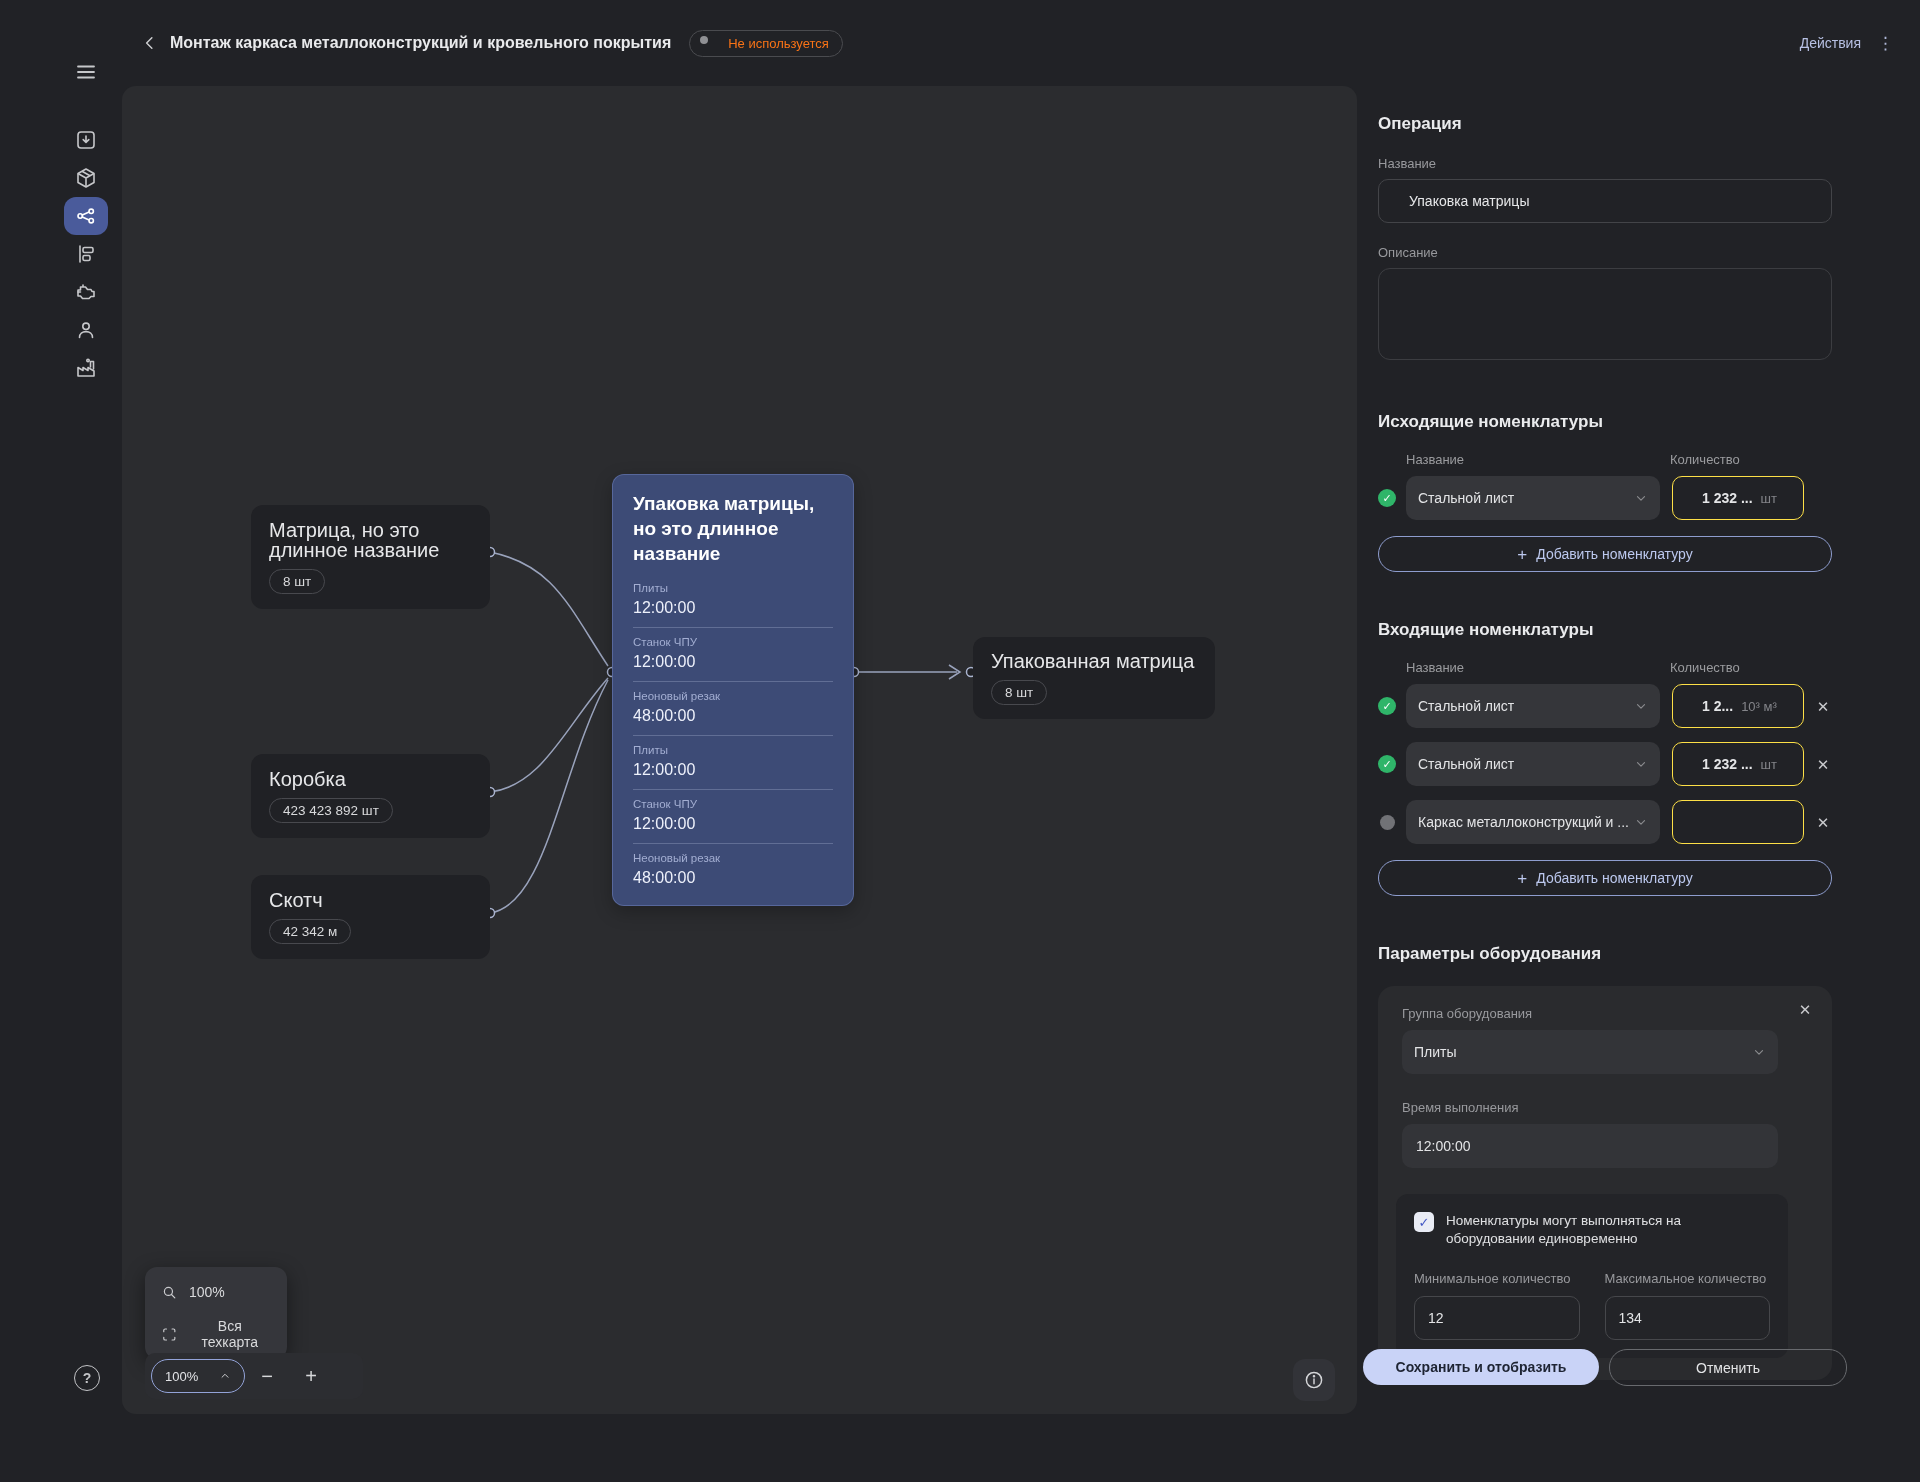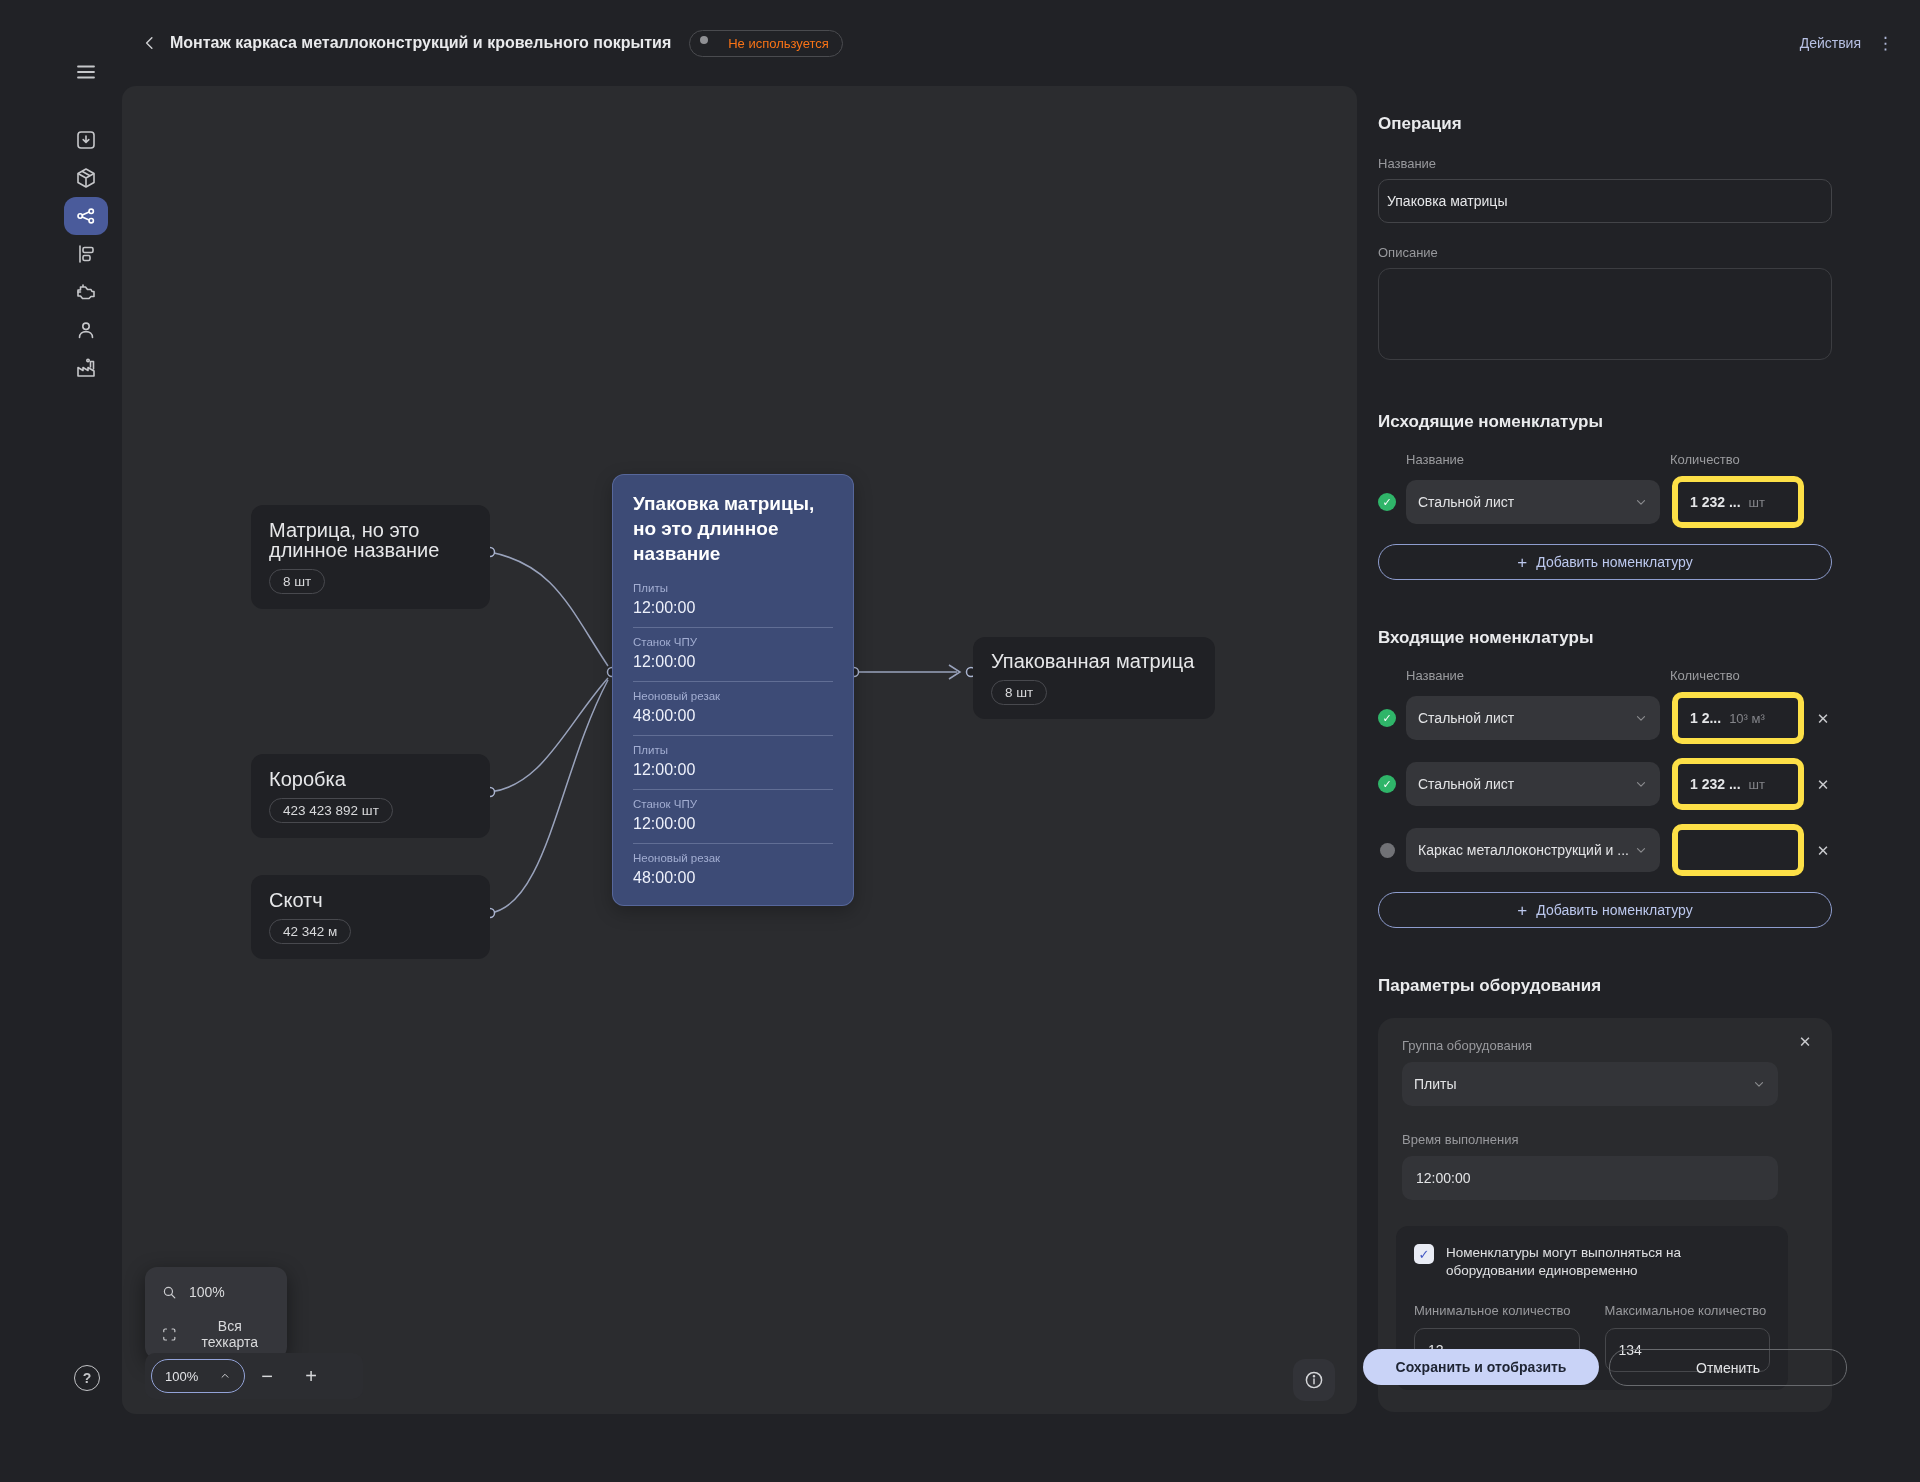--- a/index.html
+++ b/index.html
@@ -49,32 +49,32 @@
   .zp-item { height:42px; display:flex; align-items:center; gap:11px; padding:0 16px; font-size:14px; color:#d9dadc; cursor:pointer; background:none; border:none; font-family:inherit; }
   .zoom-toolbar { position:absolute; left:23px; top:1267px; width:218px; height:46px; background:#2c2d31; border-radius:10px; display:flex; align-items:center; padding:6px; }
   .zoom-pill { width:94px; height:34px; border:1.5px solid #93a3d8; border-radius:17px; background:none; cursor:pointer; display:flex; align-items:center; justify-content:space-between; padding:0 13px; color:#e2e3e6; font-size:13px; font-family:inherit; }
   .zt-btn { width:44px; height:34px; background:none; border:none; color:#d8d9db; font-size:20px; cursor:pointer; }
   .info-btn { position:absolute; left:1171px; top:1273px; width:42px; height:42px; border-radius:12px; background:#323338; border:none; cursor:pointer; display:flex; align-items:center; justify-content:center; }
 
   
   .panel { position:absolute; left:1357px; top:86px; right:0; bottom:0; padding:28px 88px 0 21px; }
   .panel h2 { font-size:17px; font-weight:700; color:#eaebed; }
   .flabel { display:block; font-size:13px; color:#98999d; }
-  .tinput { width:100%; height:44px; background:transparent; border:1px solid #434448; border-radius:10px; color:#e6e7e9; font-size:14px; font-family:inherit; padding:0 8px; }
+  .tinput { width:100%; height:44px; background:transparent; border:1px solid #434448; border-radius:10px; color:#e6e7e9; font-size:14px; font-family:inherit; padding:0 30px; }
   .tarea { width:100%; height:92px; background:transparent; border:1px solid #3c3d41; border-radius:12px; resize:none; color:#e6e7e9; font-family:inherit; font-size:14px; padding:10px 15px; }
   .cols { position:relative; height:16px; font-size:13px; color:#9a9b9e; }
   .cols .c1 { position:absolute; left:28px; } .cols .c2 { position:absolute; left:292px; }
   .n-row { display:flex; align-items:center; margin-top:8px; }
   .n-row + .n-row { margin-top:14px; }
   .ok-circle { width:18px; height:18px; border-radius:50%; background:#2fb569; color:#fff; font-size:11px; font-weight:700; display:flex; align-items:center; justify-content:center; flex:0 0 auto; }
   .pending-circle { width:15px; height:15px; border-radius:50%; background:#717276; margin:1.5px; flex:0 0 auto; }
   .sel { width:254px; height:44px; margin-left:10px; background:#35363a; border-radius:10px; display:flex; align-items:center; padding:0 12px; cursor:pointer; }
   .sel .sv { font-size:14px; color:#e3e4e6; white-space:nowrap; overflow:hidden; text-overflow:ellipsis; }
   .sel svg { margin-left:auto; flex:0 0 auto; }
-  .qty { width:132px; height:52px; margin-left:12px; border:6px solid #fde047; border-radius:10px; display:flex; align-items:center; padding:0 12px; cursor:text; }
+  .qty { width:132px; height:44px; margin-left:12px; border:1px solid #fde047; border-radius:10px; display:flex; align-items:center; padding:0 29px; cursor:text; }
   .qty .qv { font-size:14px; font-weight:600; color:#e4e5e7; white-space:nowrap; }
   .qty .qu { font-size:13px; color:#84858a; margin-left:8px; white-space:nowrap; }
   .x-btn { margin-left:auto; width:18px; height:18px; background:none; border:none; color:#c9cacd; font-size:15px; cursor:pointer; line-height:1; padding:0; }
   .add-btn { width:100%; height:36px; margin-top:16px; background:none; border:1px solid #8e9dce; border-radius:18px; color:#bcc8ee; font-size:14px; font-family:inherit; cursor:pointer; display:flex; align-items:center; justify-content:center; gap:9px; }
   .add-btn .plus { font-size:17px; line-height:1; }
 
   .equip-card { margin-top:22px; background:#2a2b2e; border-radius:16px; padding:20px 24px 22px; position:relative; }
   .equip-card .card-x { position:absolute; right:18px; top:14px; }
   .filled { width:376px; height:44px; background:#333438; border:none; border-radius:10px; color:#e3e4e6; font-size:14px; font-family:inherit; padding:0 14px; }
   .sel-wide { width:376px; margin-left:0; }

